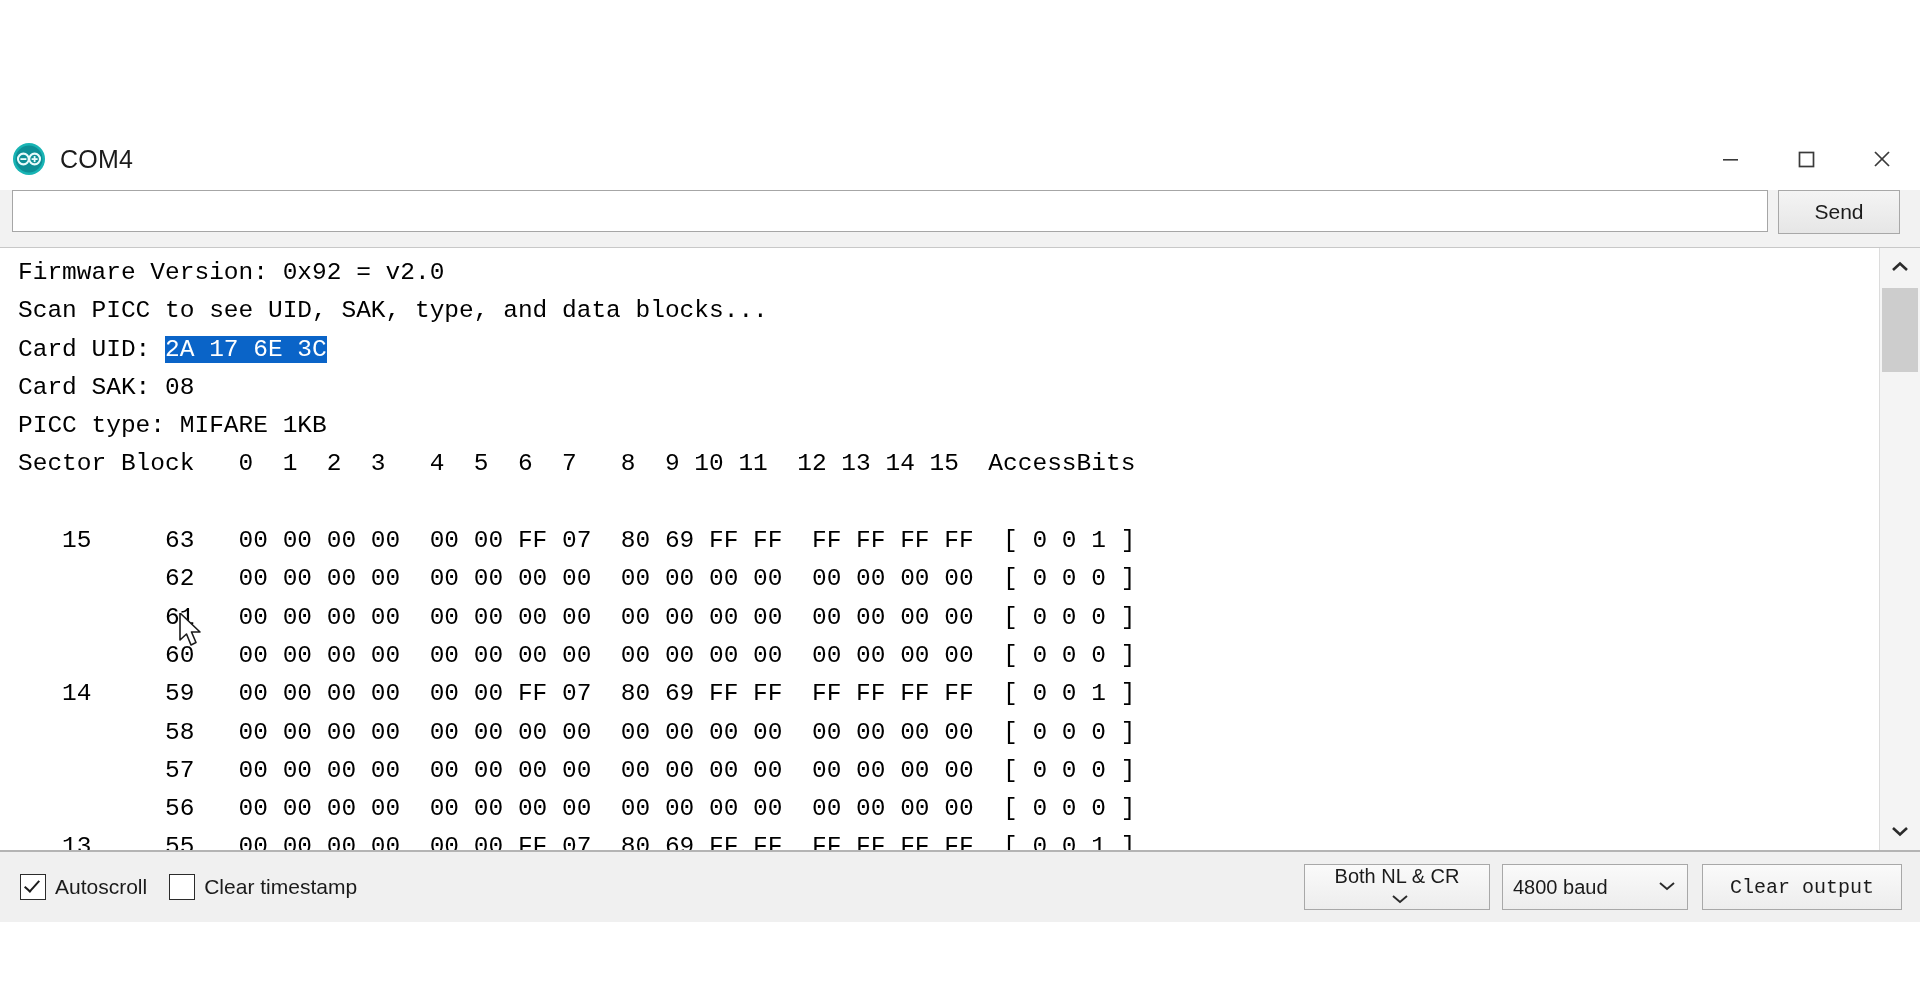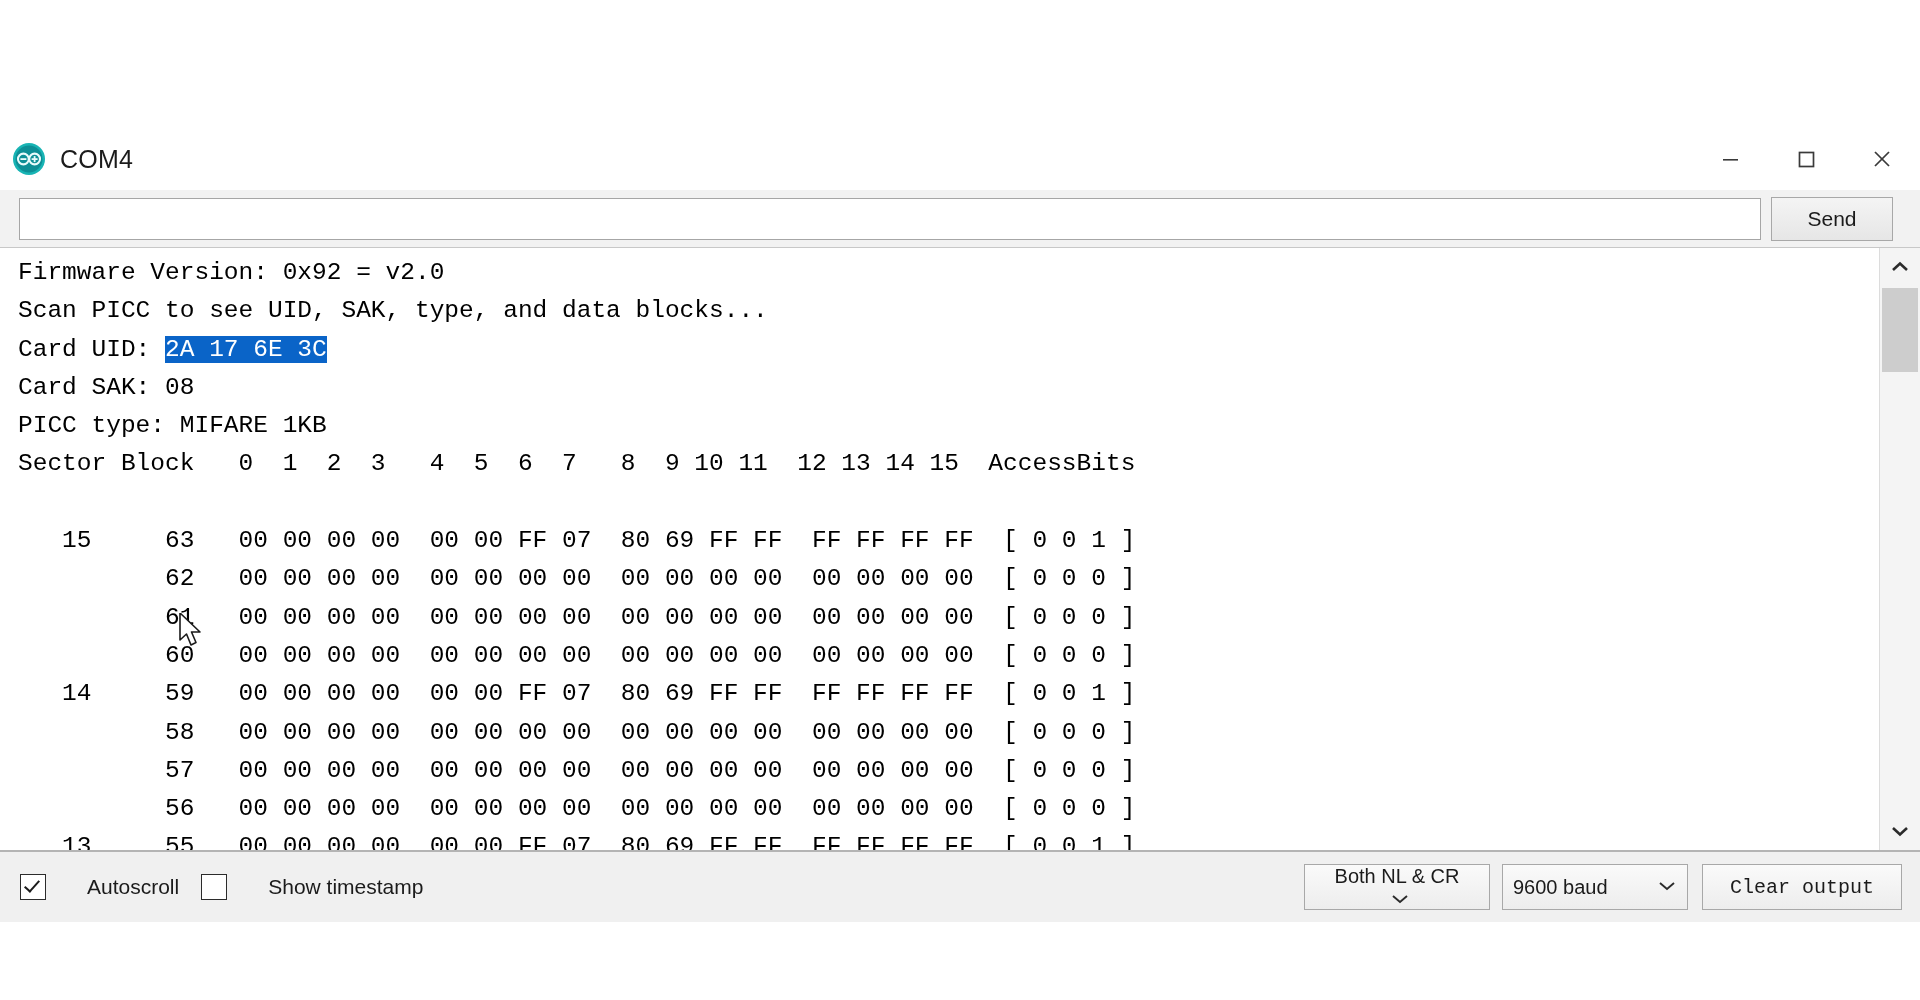--- a/index.html
+++ b/index.html
@@ -80,22 +80,22 @@
     justify-content: center;
     cursor: default;
   }
   .win-btn svg { display:block; }
 
   
   .send-row {
     height: 58px;
     background: #f2f2f2;
     display: flex;
-    align-items: center;
-    padding: 0 19px;
+    align-items: flex-start;
+    padding: 0 12px;
     box-sizing: border-box;
     border-bottom: 1px solid #c8c8c8;
   }
   .cmd-input {
     flex: 1 1 auto;
     height: 42px;
     border: 1px solid #a6a6a6;
     background: #ffffff;
     font-size: 18px;
     padding: 0 8px;
@@ -182,21 +182,20 @@
     display: flex;
     align-items: center;
     padding: 0 8px;
     box-sizing: border-box;
   }
   .check-item {
     display: flex;
     align-items: center;
     margin-right: 22px;
     cursor: default;
-    gap: 32px;
   }
   .check-item:first-child { margin-left: 12px; }
   .cbox {
     width: 24px;
     height: 24px;
     border: 1.5px solid #2b2b2b;
     background: #ffffff;
     margin-right: 9px;
     position: relative;
     flex: 0 0 auto;
@@ -361,36 +360,36 @@
       </div>
     </div>
 
     <div class="status-bar">
       <div class="check-item">
         <span class="cbox checked" id="cb-autoscroll"></span>
         <span class="check-label">Autoscroll</span>
       </div>
       <div class="check-item">
         <span class="cbox" id="cb-timestamp"></span>
-        <span class="check-label">Show timestamp</span>
+        <span class="check-label">Clear timestamp</span>
       </div>
 
       <div class="spacer"></div>
 
       <div class="combo combo-nl">
         <span class="combo-text">Both NL &amp; CR</span>
         <span class="chev">
           <svg width="20" height="12" viewBox="0 0 20 12">
             <polyline points="3,3 10,9 17,3" fill="none" stroke="#2b2b2b" stroke-width="1.9"></polyline>
           </svg>
         </span>
       </div>
 
       <div class="combo combo-baud">
-        <span class="combo-text">9600 baud</span>
+        <span class="combo-text">4800 baud</span>
         <span class="chev">
           <svg width="20" height="12" viewBox="0 0 20 12">
             <polyline points="3,3 10,9 17,3" fill="none" stroke="#2b2b2b" stroke-width="1.9"></polyline>
           </svg>
         </span>
       </div>
 
       <button class="clear-btn">Clear output</button>
     </div>
 

